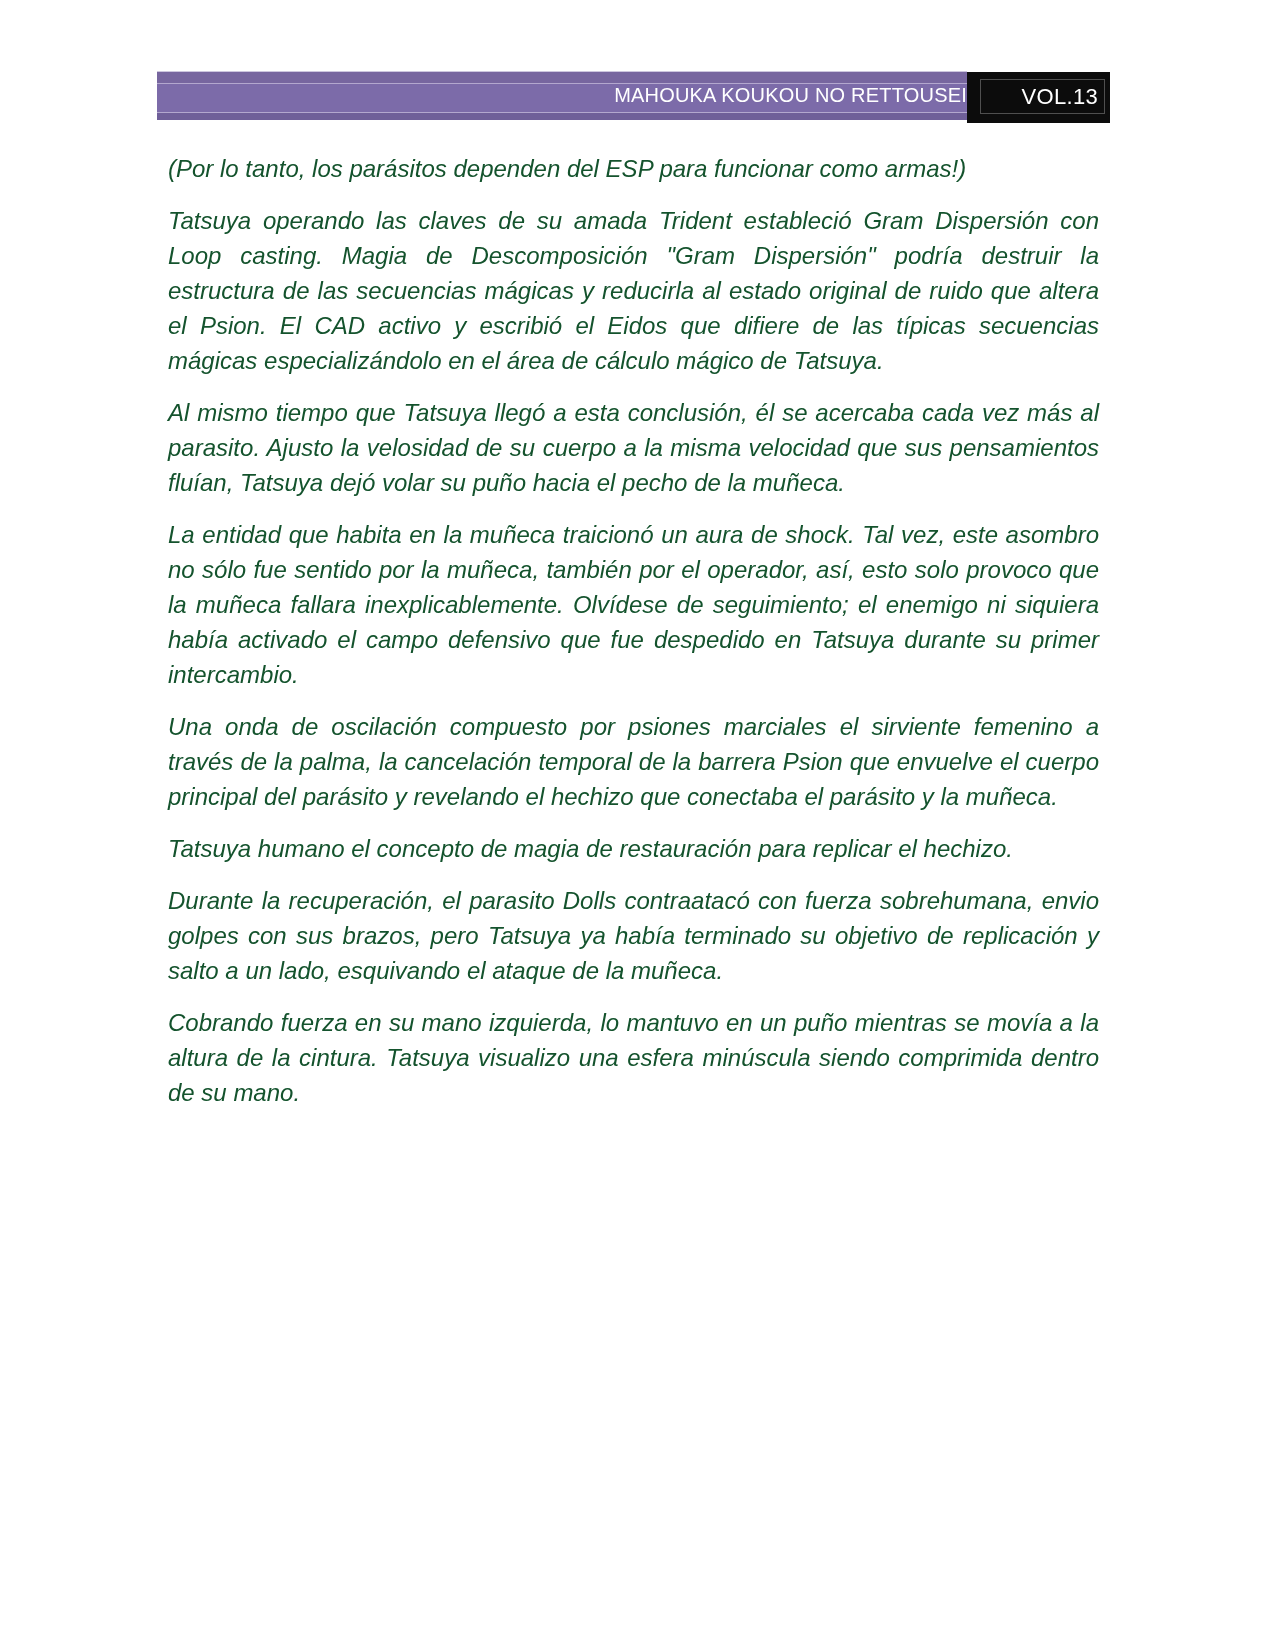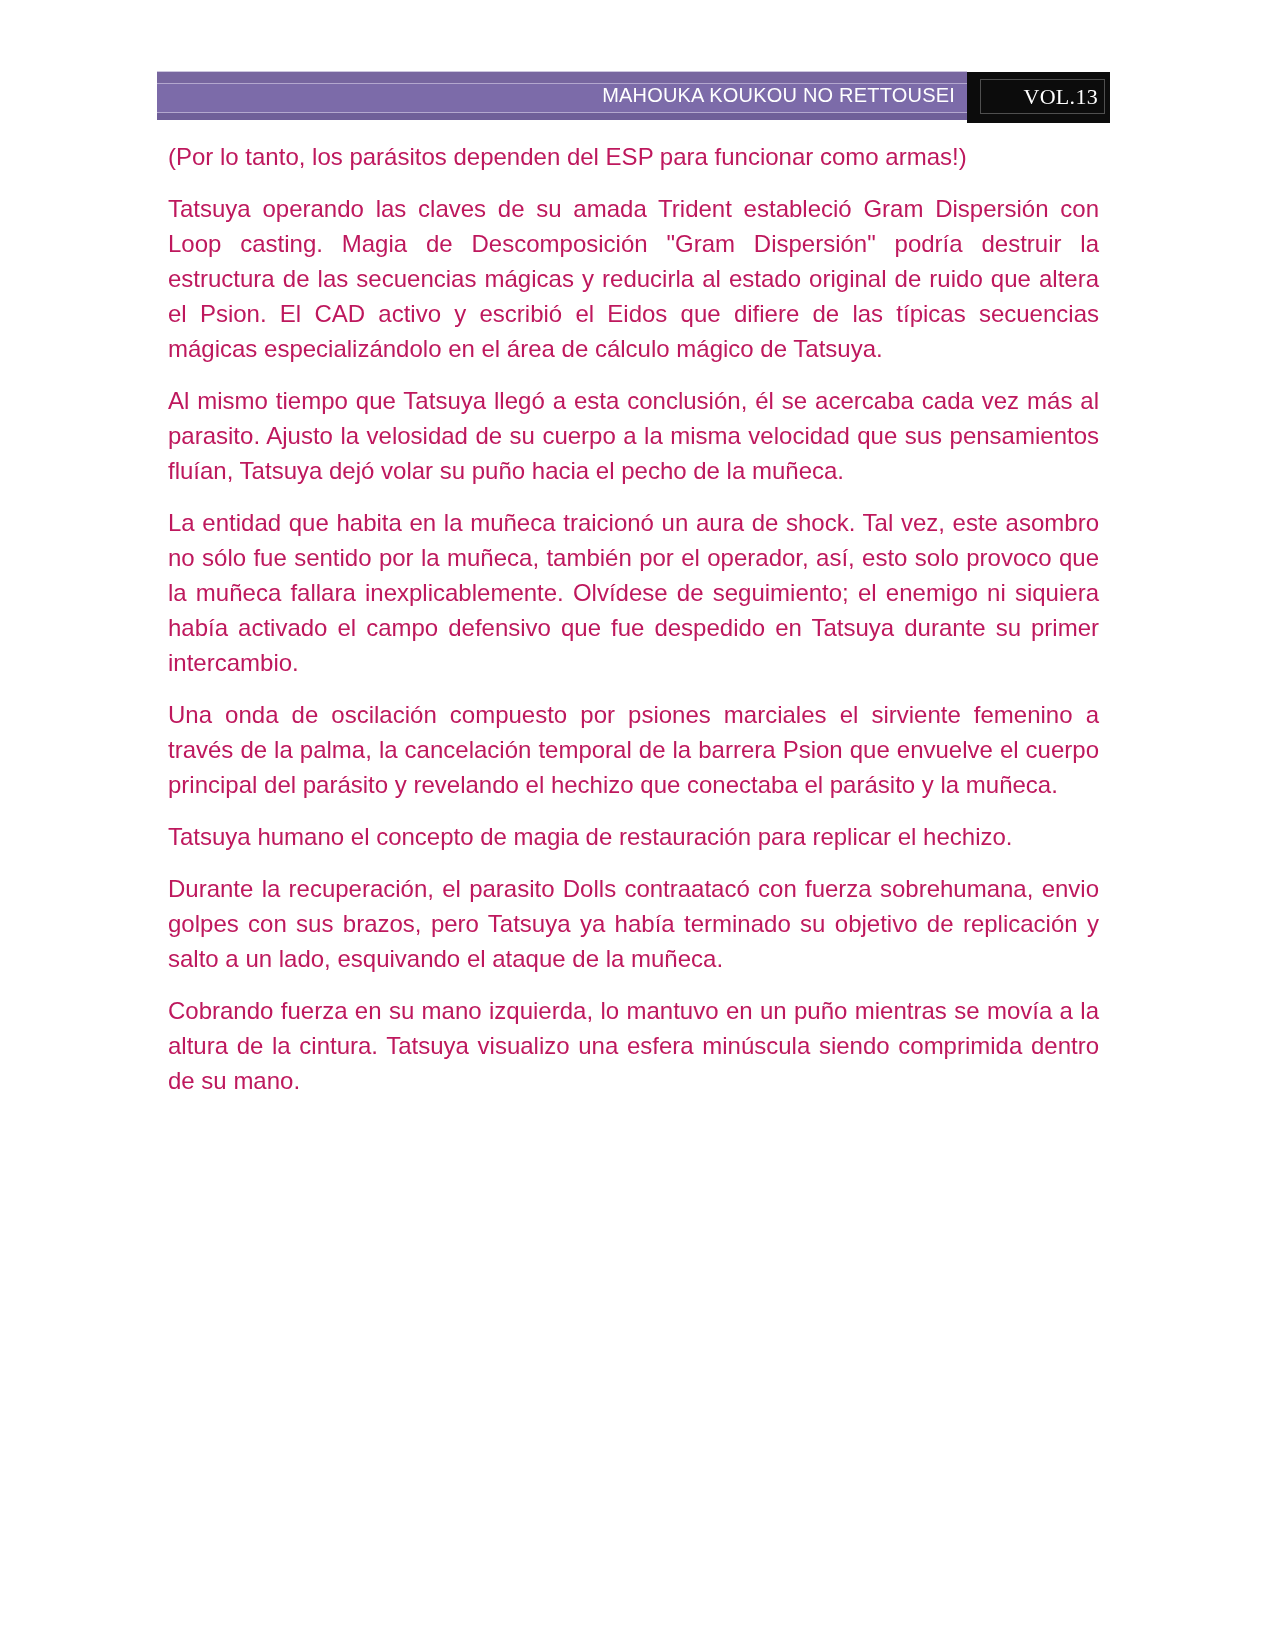--- a/index.html
+++ b/index.html
@@ -25,21 +25,21 @@
     display: flex;
     align-items: flex-start;
   }
   .header-bar {
     flex: 1;
     height: 49px;
     box-sizing: border-box;
     display: flex;
     align-items: center;
     justify-content: flex-end;
-    padding-right: 12px;
+    padding-right: 0;
     background: linear-gradient(
       to bottom,
       #cdc6de 0px, #cdc6de 1px,
       #77669f 1px, #77669f 12px,
       #b3a7ce 12px, #b3a7ce 13px,
       #7c6ba9 13px, #7c6ba9 41px,
       #b3a7ce 41px, #b3a7ce 42px,
       #6f5f99 42px, #6f5f99 49px
     );
     color: #ffffff;
@@ -47,21 +47,20 @@
     letter-spacing: 0.2px;
     white-space: nowrap;
   }
   .vol-box {
     width: 143px;
     height: 51px;
     margin-top: 1px;
     background: #0c0c0c;
     position: relative;
     box-sizing: border-box;
-    font-family: Liberation Serif, serif;
   }
   .vol-inner {
     position: absolute;
     left: 13px;
     right: 5px;
     top: 7px;
     bottom: 9px;
     border: 1px solid #4f4f4f;
     display: flex;
     align-items: center;
@@ -69,26 +68,27 @@
     padding-right: 6px;
     color: #ffffff;
     font-size: 22px;
     letter-spacing: 0.3px;
   }
 
   
   .body-text {
     position: absolute;
     left: 168px;
-    top: 139px;
+    top: 151px;
     width: 931px;
     font-size: 24px;
     line-height: 35px;
-    color: #be185d;
+    color: #14532d;
     text-align: justify;
+    font-style: italic;
   }
   .body-text p {
     margin: 0 0 17px 0;
   }
 </style>
 </head>
 <body>
 
 <div class="page">
 

